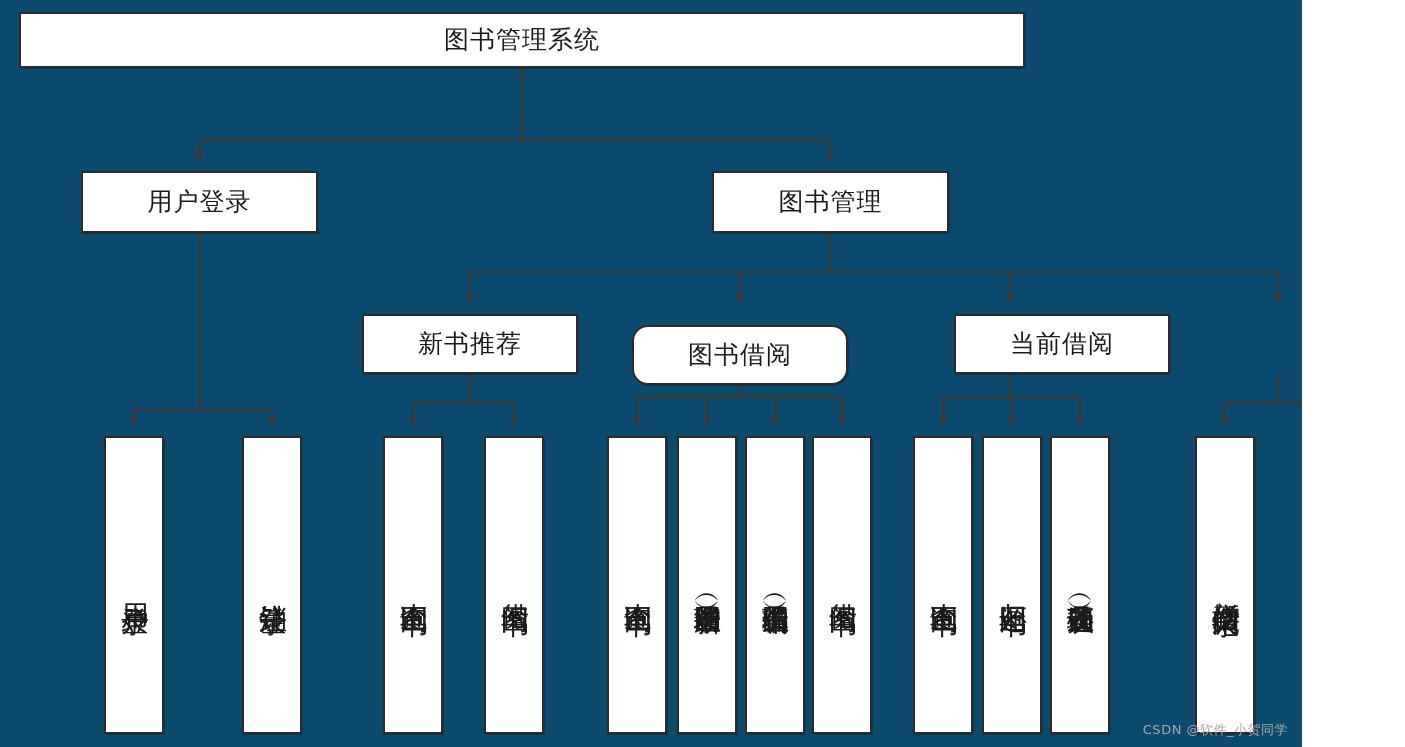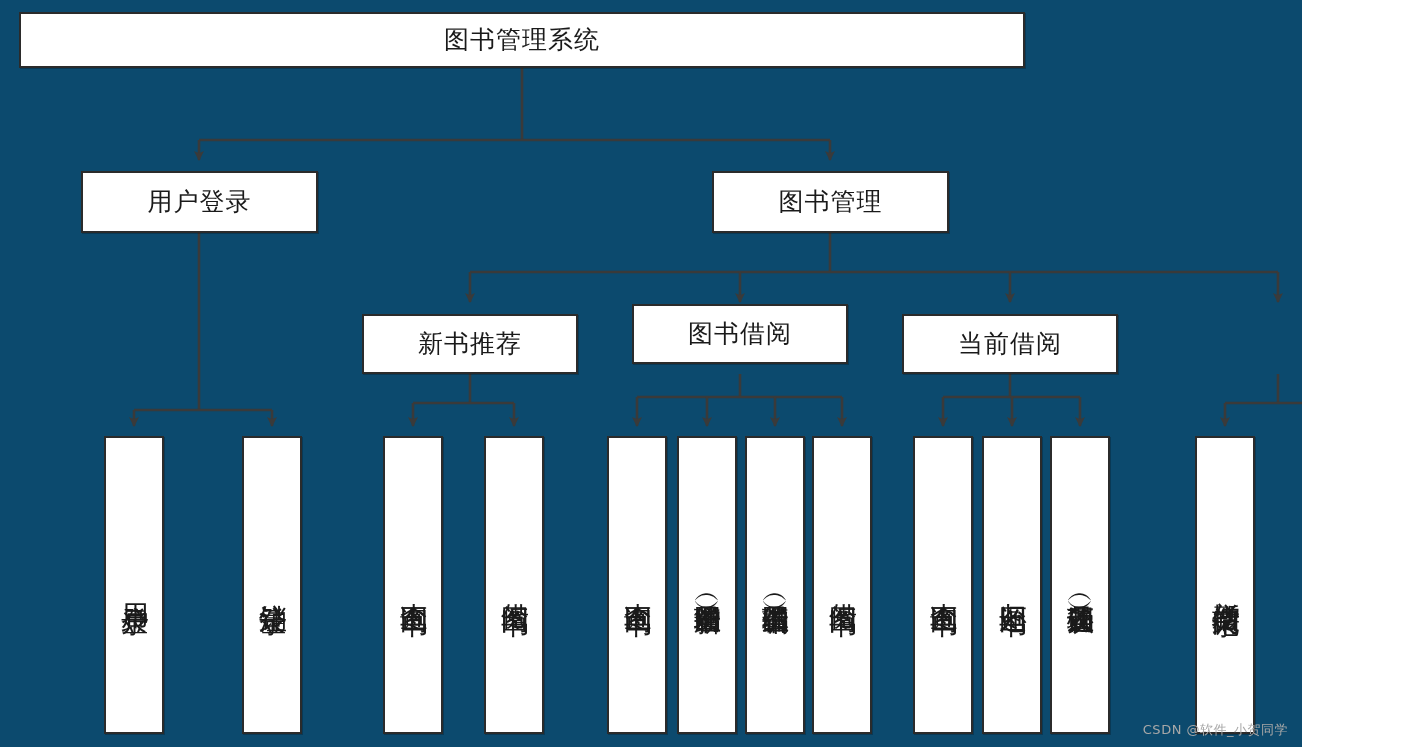--- a/index.html
+++ b/index.html
@@ -139,24 +139,24 @@
   <div class="node horiz" style="left:81px; top:171px; width:237px; height:62px;">
     <span class="label">用户登录</span>
   </div>
   <div class="node horiz" style="left:712px; top:171px; width:237px; height:62px;">
     <span class="label">图书管理</span>
   </div>
 
   <div class="node horiz" style="left:362px; top:314px; width:216px; height:60px;">
     <span class="label">新书推荐</span>
   </div>
-  <div class="node horiz" style="left:632px; top:304px; width:216px; height:60px;">
+  <div class="node horiz" style="left:632px; top:325px; width:216px; height:60px;border-radius:16px;">
     <span class="label">图书借阅</span>
   </div>
-  <div class="node horiz" style="left:902px; top:314px; width:216px; height:60px;">
+  <div class="node horiz" style="left:954px; top:314px; width:216px; height:60px;">
     <span class="label">当前借阅</span>
   </div>
 
   <div class="node vert" style="left:104px; top:436px; width:60px; height:298px;">
     <span class="label">用户登录</span>
   </div>
   <div class="node vert" style="left:242px; top:436px; width:60px; height:298px;">
     <span class="label">注销登录</span>
   </div>
 

